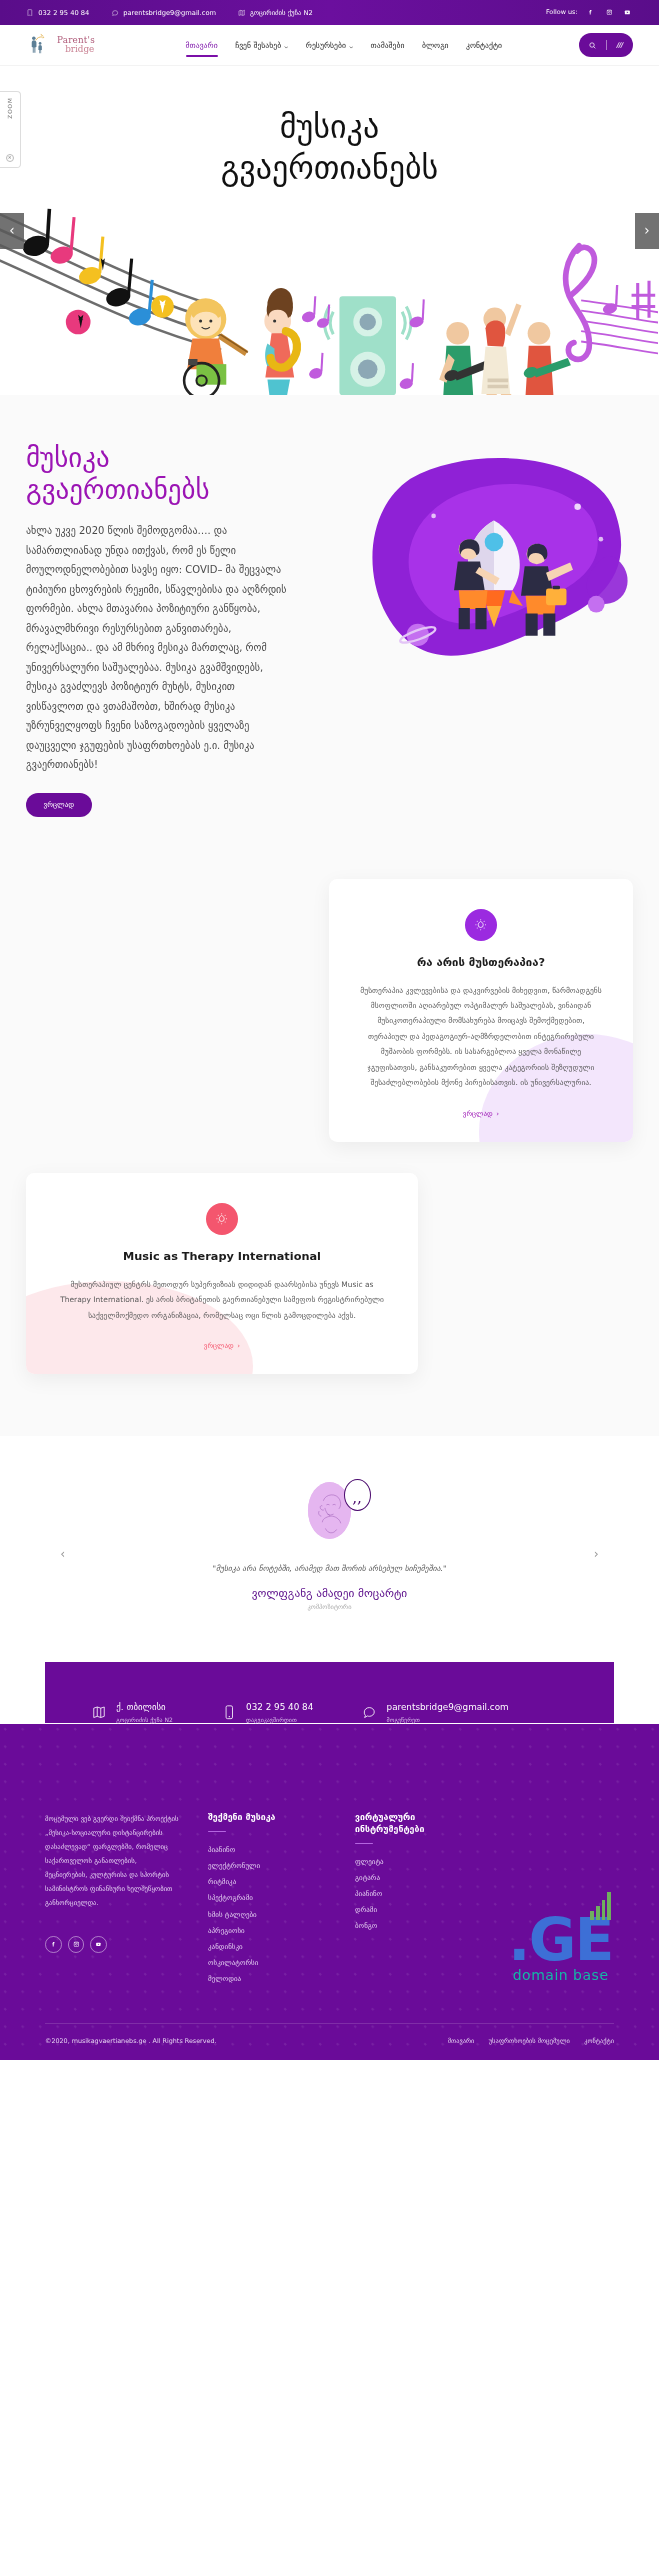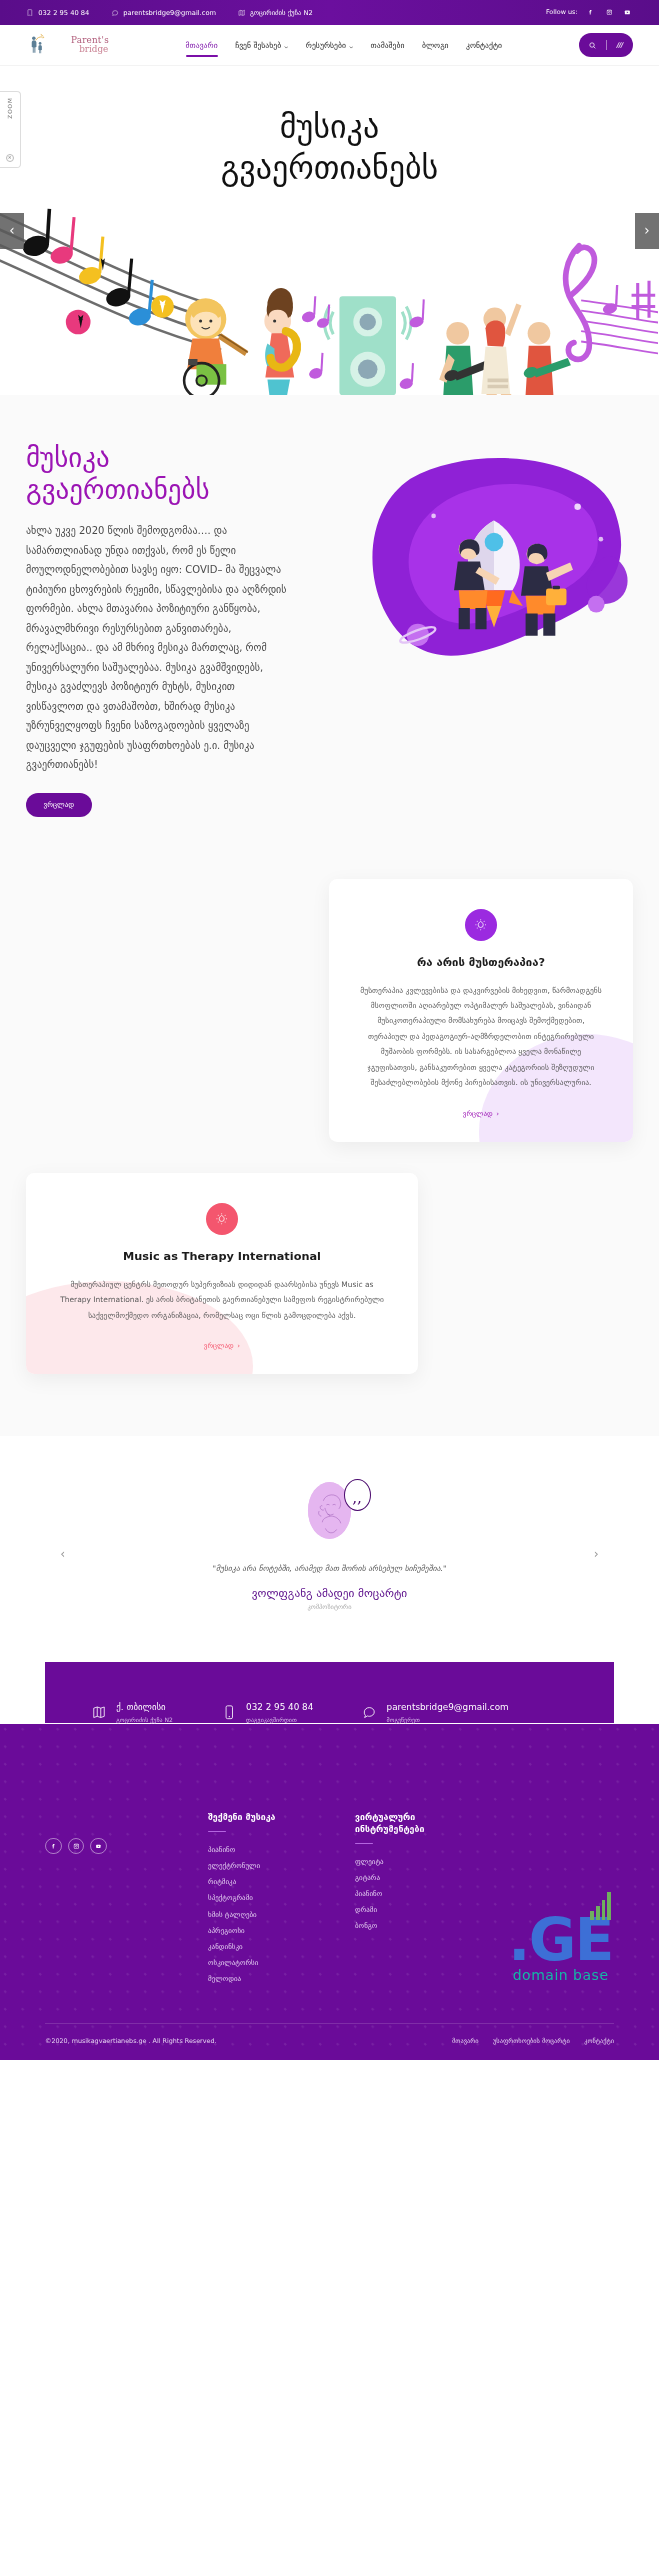--- a/index.html
+++ b/index.html
@@ -24,21 +24,21 @@
   .tb-icon svg{width:7.7px;height:7.7px;fill:none;stroke:#fff;stroke-width:1.5;}
   .tb-right{margin-left:auto;display:flex;align-items:center;gap:7.2px;font-size:6.4px;}
   .tb-social{width:11.3px;height:11.3px;display:inline-flex;align-items:center;justify-content:center;}
   .tb-social svg{width:6.7px;height:6.7px;fill:#fff;}
 
   
   .navbar{
     height:40px;background:#fff;display:flex;align-items:center;
     padding:0 26px;position:relative;
   }
-  .brand{display:flex;align-items:center;gap:21px;width:139px;}
+  .brand{display:flex;align-items:center;gap:7px;width:139px;}
   .brand-mark{width:24px;height:24px;position:relative;flex:none;}
   .brand-mark svg{width:24px;height:24px;}
   .brand-text{display:flex;flex-direction:column;line-height:1.05;
     font-family:"DejaVu Serif","Liberation Serif",serif;}
   .brand-text span:first-child{font-size:8.8px;color:#b05c7a;letter-spacing:0.2px;}
   .brand-text span:last-child{font-size:8.8px;color:#c98092;padding-left:8.2px;}
 
   .nav-links{display:flex;align-items:center;gap:17.5px;margin-left:20.6px;}
   .nav-link{
     font-size:7.7px;color:#1c1c1c;white-space:nowrap;display:flex;align-items:center;gap:2.6px;
@@ -616,20 +616,21 @@
         <div class="ci-main">parentsbridge9@gmail.com</div>
         <div class="ci-sub">მოგვწერეთ</div>
       </span>
     </div>
   </div>
 </div>
 
 <footer class="footer">
   <div class="footer-cols">
     <div class="fcol-about">
+      <p class="about-text">მოცემული ვებ გვერდი შეიქმნა პროექტის „მესიკა-სოციალური დისტანცირების დასაძლევად“ ფარგლებში, რომელიც საქართველოს განათლების, მეცნიერების, კულტურისა და სპორტის სამინისტროს ფინანსური ხელშეწყობით განხორციელდა.</p>
       <div class="socials">
         <a class="soc">
           <svg viewBox="0 0 24 24">
               <path d="M14 7h2V4h-2.5C11 4 10 5.4 10 7.4V9H8v3h2v8h3v-8h2.2l.4-3H13V7.8c0-.5.2-.8 1-.8z"></path>
             </svg>
         </a>
         <a class="soc">
           <svg viewBox="0 0 24 24">
               <path d="M7 3h10a4 4 0 0 1 4 4v10a4 4 0 0 1-4 4H7a4 4 0 0 1-4-4V7a4 4 0 0 1 4-4zm0 2a2 2 0 0 0-2 2v10a2 2 0 0 0 2 2h10a2 2 0 0 0 2-2V7a2 2 0 0 0-2-2H7zm5 3a4 4 0 1 1 0 8 4 4 0 0 1 0-8zm0 2a2 2 0 1 0 0 4 2 2 0 0 0 0-4zm4.5-2.6a.9.9 0 1 1 0 1.8.9.9 0 0 1 0-1.8z"></path>
             </svg>
@@ -682,18 +683,18 @@
       </div>
       <div class="ge-word">.GE</div>
     </div>
     <div class="ge-sub">domain base</div>
   </div>
 
   <div class="footer-bottom">
     <div class="fb-left">©2020, musikagvaertianebs.ge . All Rights Reserved.</div>
     <div class="fb-right">
       <span>მთავარი</span>
-      <span>უსაფრთხოების მოცარტი</span>
+      <span>უსაფრთხოების მოცემული</span>
       <span>კონტაქტი</span>
     </div>
   </div>
 </footer>
 
 
 </body></html>

